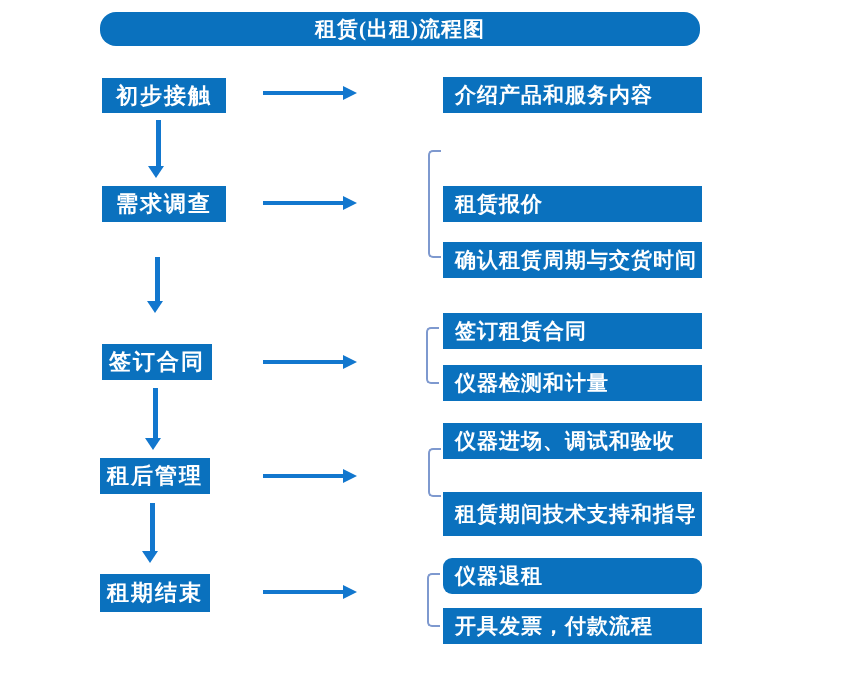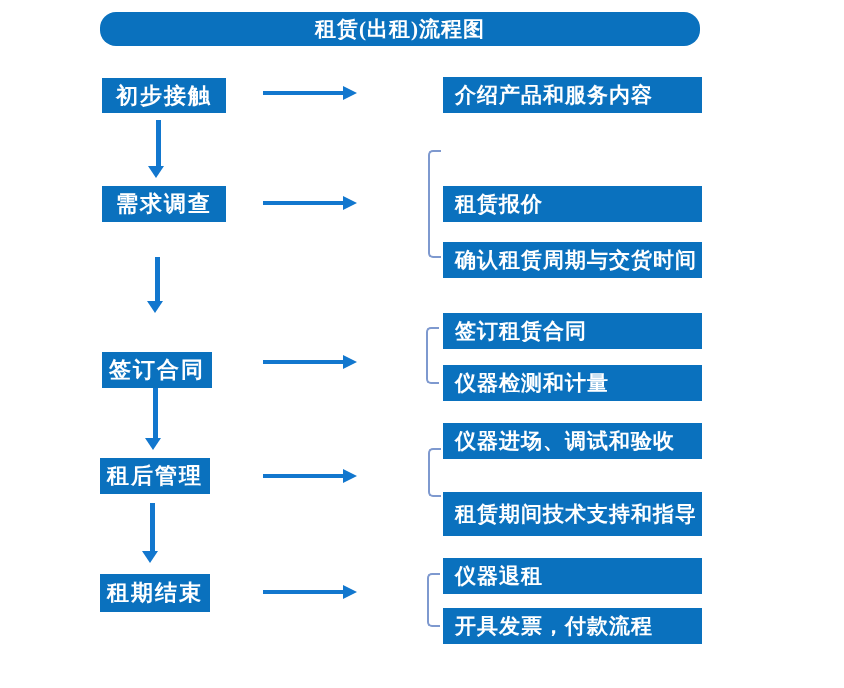--- a/index.html
+++ b/index.html
@@ -70,21 +70,21 @@
   <div class="title-bar">
     <span>租赁(出租)流程图</span>
   </div>
 
 <div class="box step-box" style="left: 102px; top: 78px; width: 124px; height: 35px;">
       <span>初步接触</span>
     </div>
     <div class="box step-box" style="left: 102px; top: 186px; width: 124px; height: 36px;">
       <span>需求调查</span>
     </div>
-    <div class="box step-box" style="left: 102px; top: 344px; width: 110px; height: 36px; margin-top: 8px;">
+    <div class="box step-box" style="left: 102px; top: 344px; width: 110px; height: 36px;">
       <span>签订合同</span>
     </div>
     <div class="box step-box" style="left: 100px; top: 458px; width: 110px; height: 36px;">
       <span>租后管理</span>
     </div>
     <div class="box step-box" style="left: 100px; top: 574px; width: 110px; height: 38px;">
       <span>租期结束</span>
     </div>
     <div class="box detail-box" style="left: 443px; top: 77px; width: 259px; height: 36px;">
       <span>介绍产品和服务内容</span>
@@ -100,21 +100,21 @@
     </div>
     <div class="box detail-box" style="left: 443px; top: 365px; width: 259px; height: 36px;">
       <span>仪器检测和计量</span>
     </div>
     <div class="box detail-box" style="left: 443px; top: 423px; width: 259px; height: 36px;">
       <span>仪器进场、调试和验收</span>
     </div>
     <div class="box detail-box" style="left: 443px; top: 492px; width: 259px; height: 44px;">
       <span>租赁期间技术支持和指导</span>
     </div>
-    <div class="box detail-box" style="left: 443px; top: 558px; width: 259px; height: 36px;">
+    <div class="box detail-box" style="left: 443px; top: 558px; width: 259px; height: 36px; border-radius: 9px;">
       <span>仪器退租</span>
     </div>
     <div class="box detail-box" style="left: 443px; top: 608px; width: 259px; height: 36px;">
       <span>开具发票，付款流程</span>
     </div>
     <div class="h-shaft" style="left: 263px; top: 91px; width: 81px;"></div>
     <div class="h-head" style="left: 343px; top: 86px;"></div>
     <div class="h-shaft" style="left: 263px; top: 201px; width: 81px;"></div>
     <div class="h-head" style="left: 343px; top: 196px;"></div>
     <div class="h-shaft" style="left: 263px; top: 360px; width: 81px;"></div>

